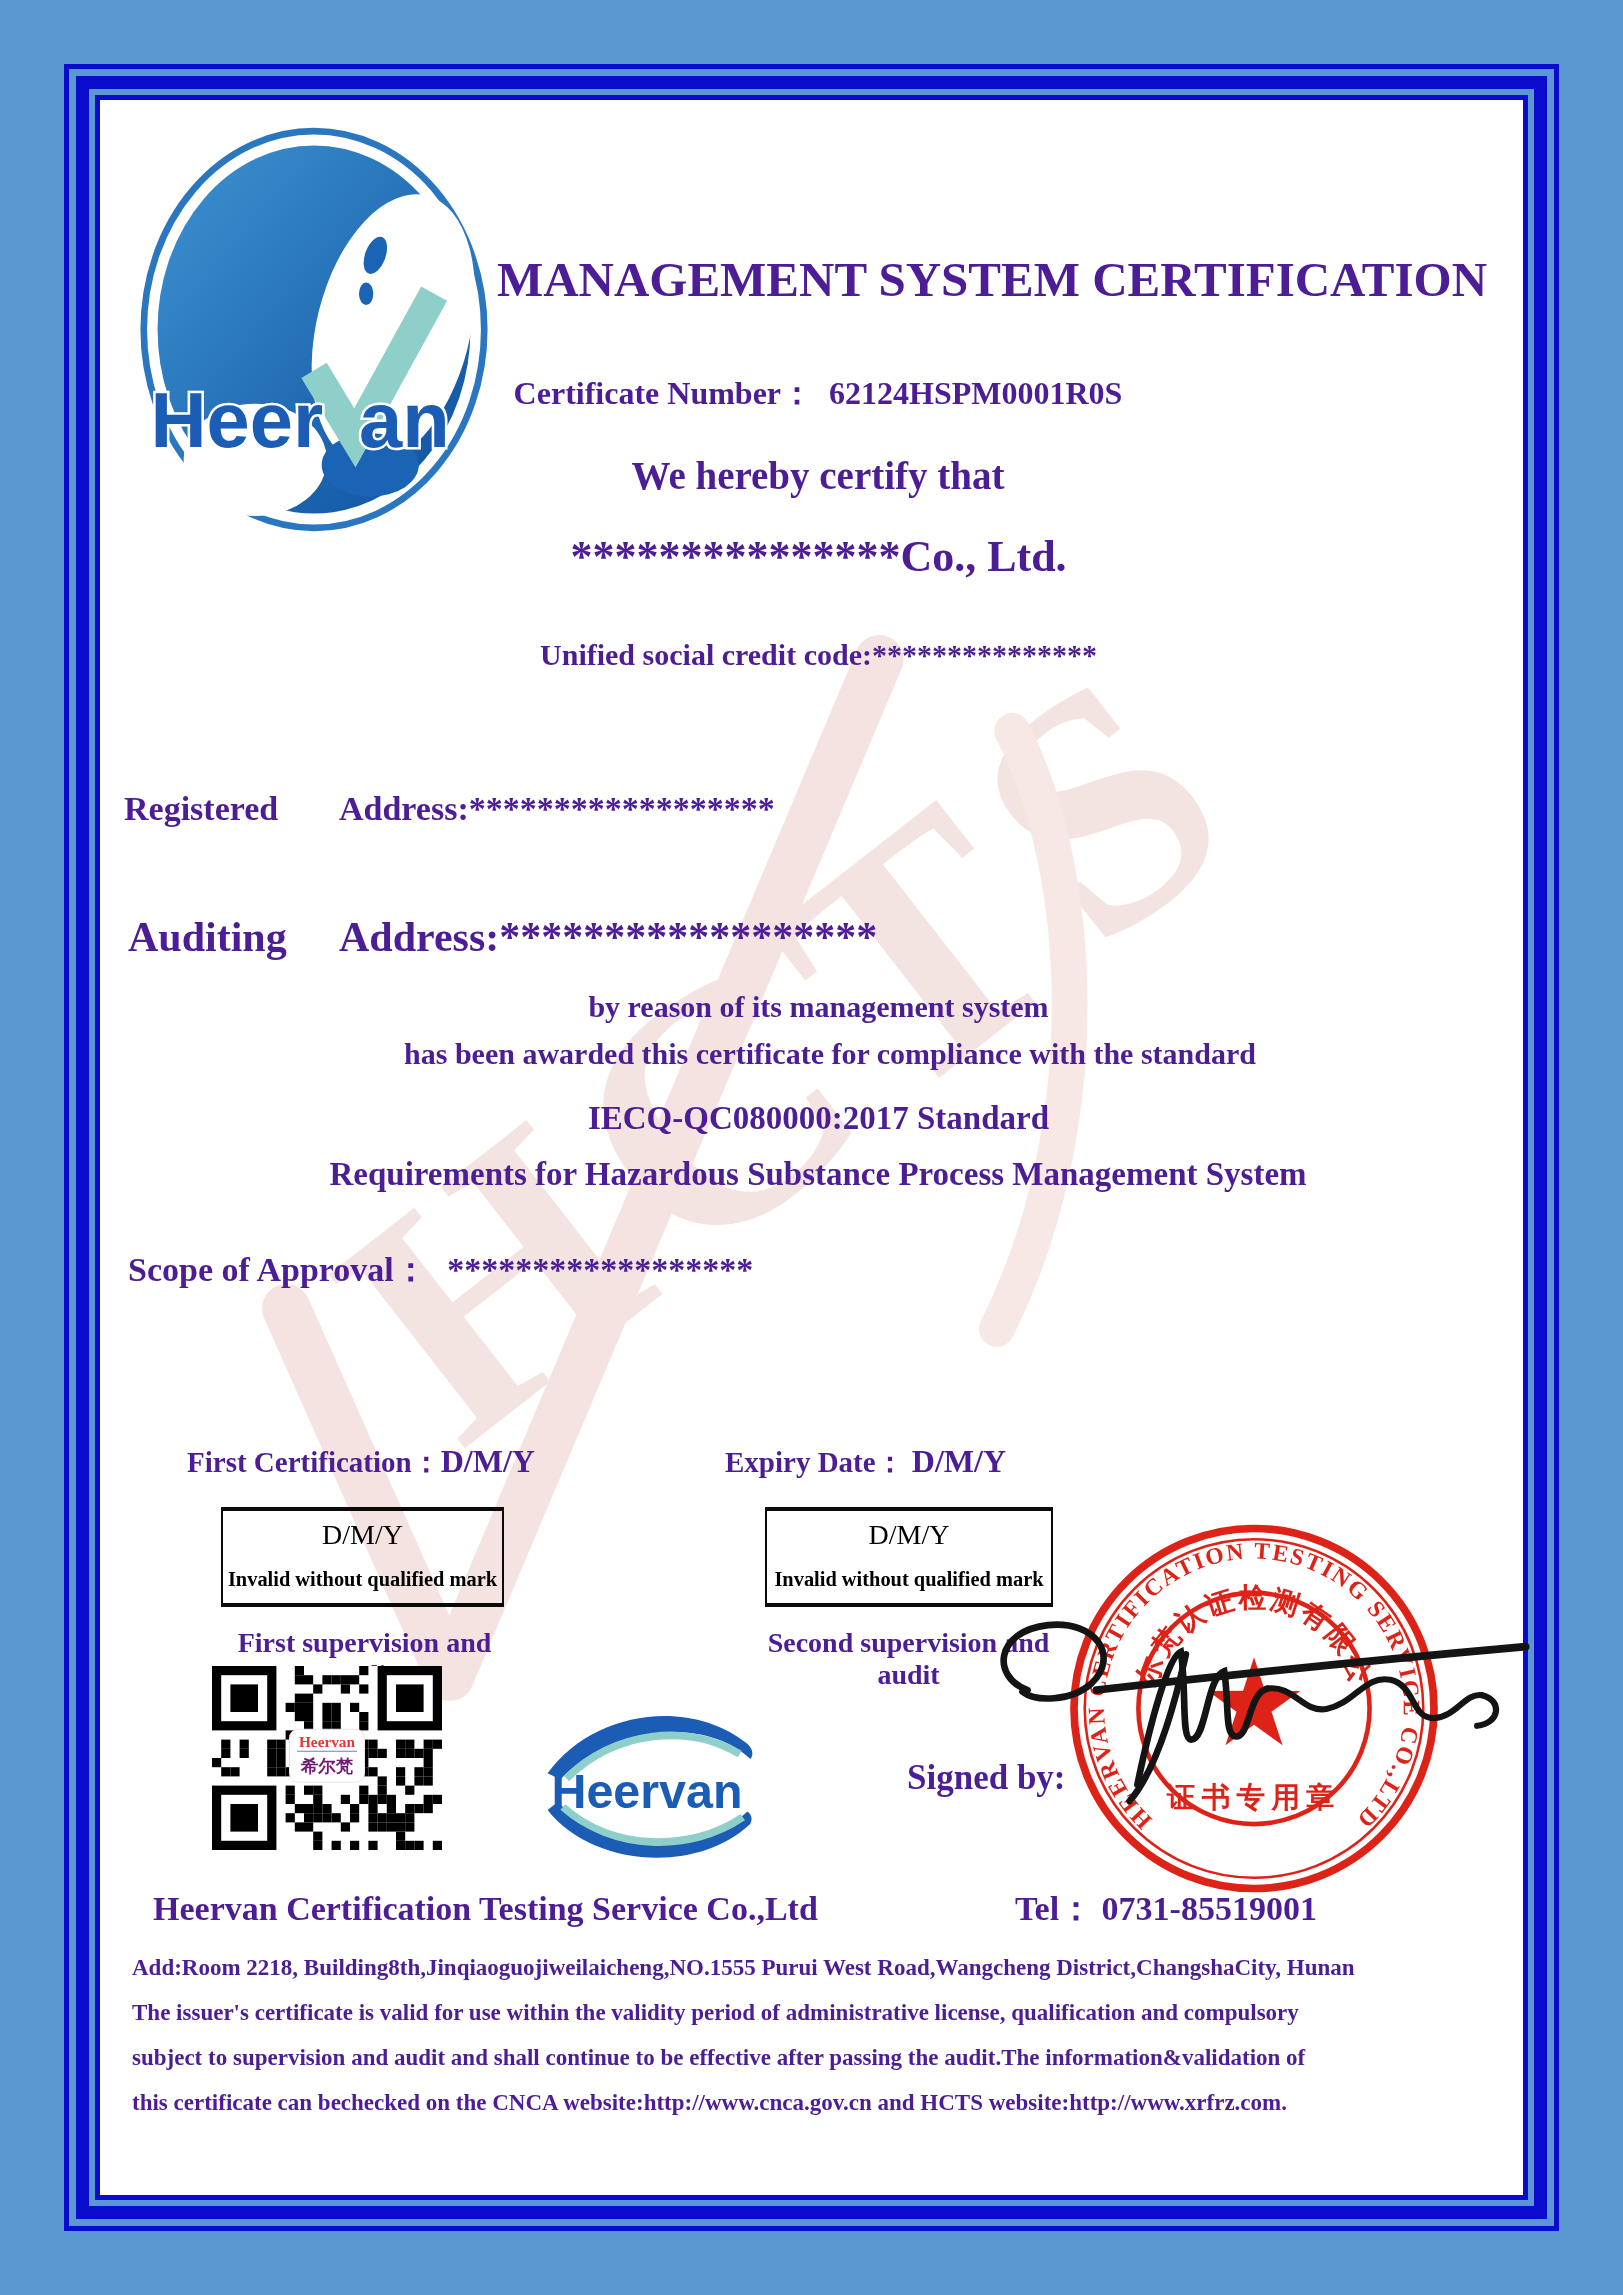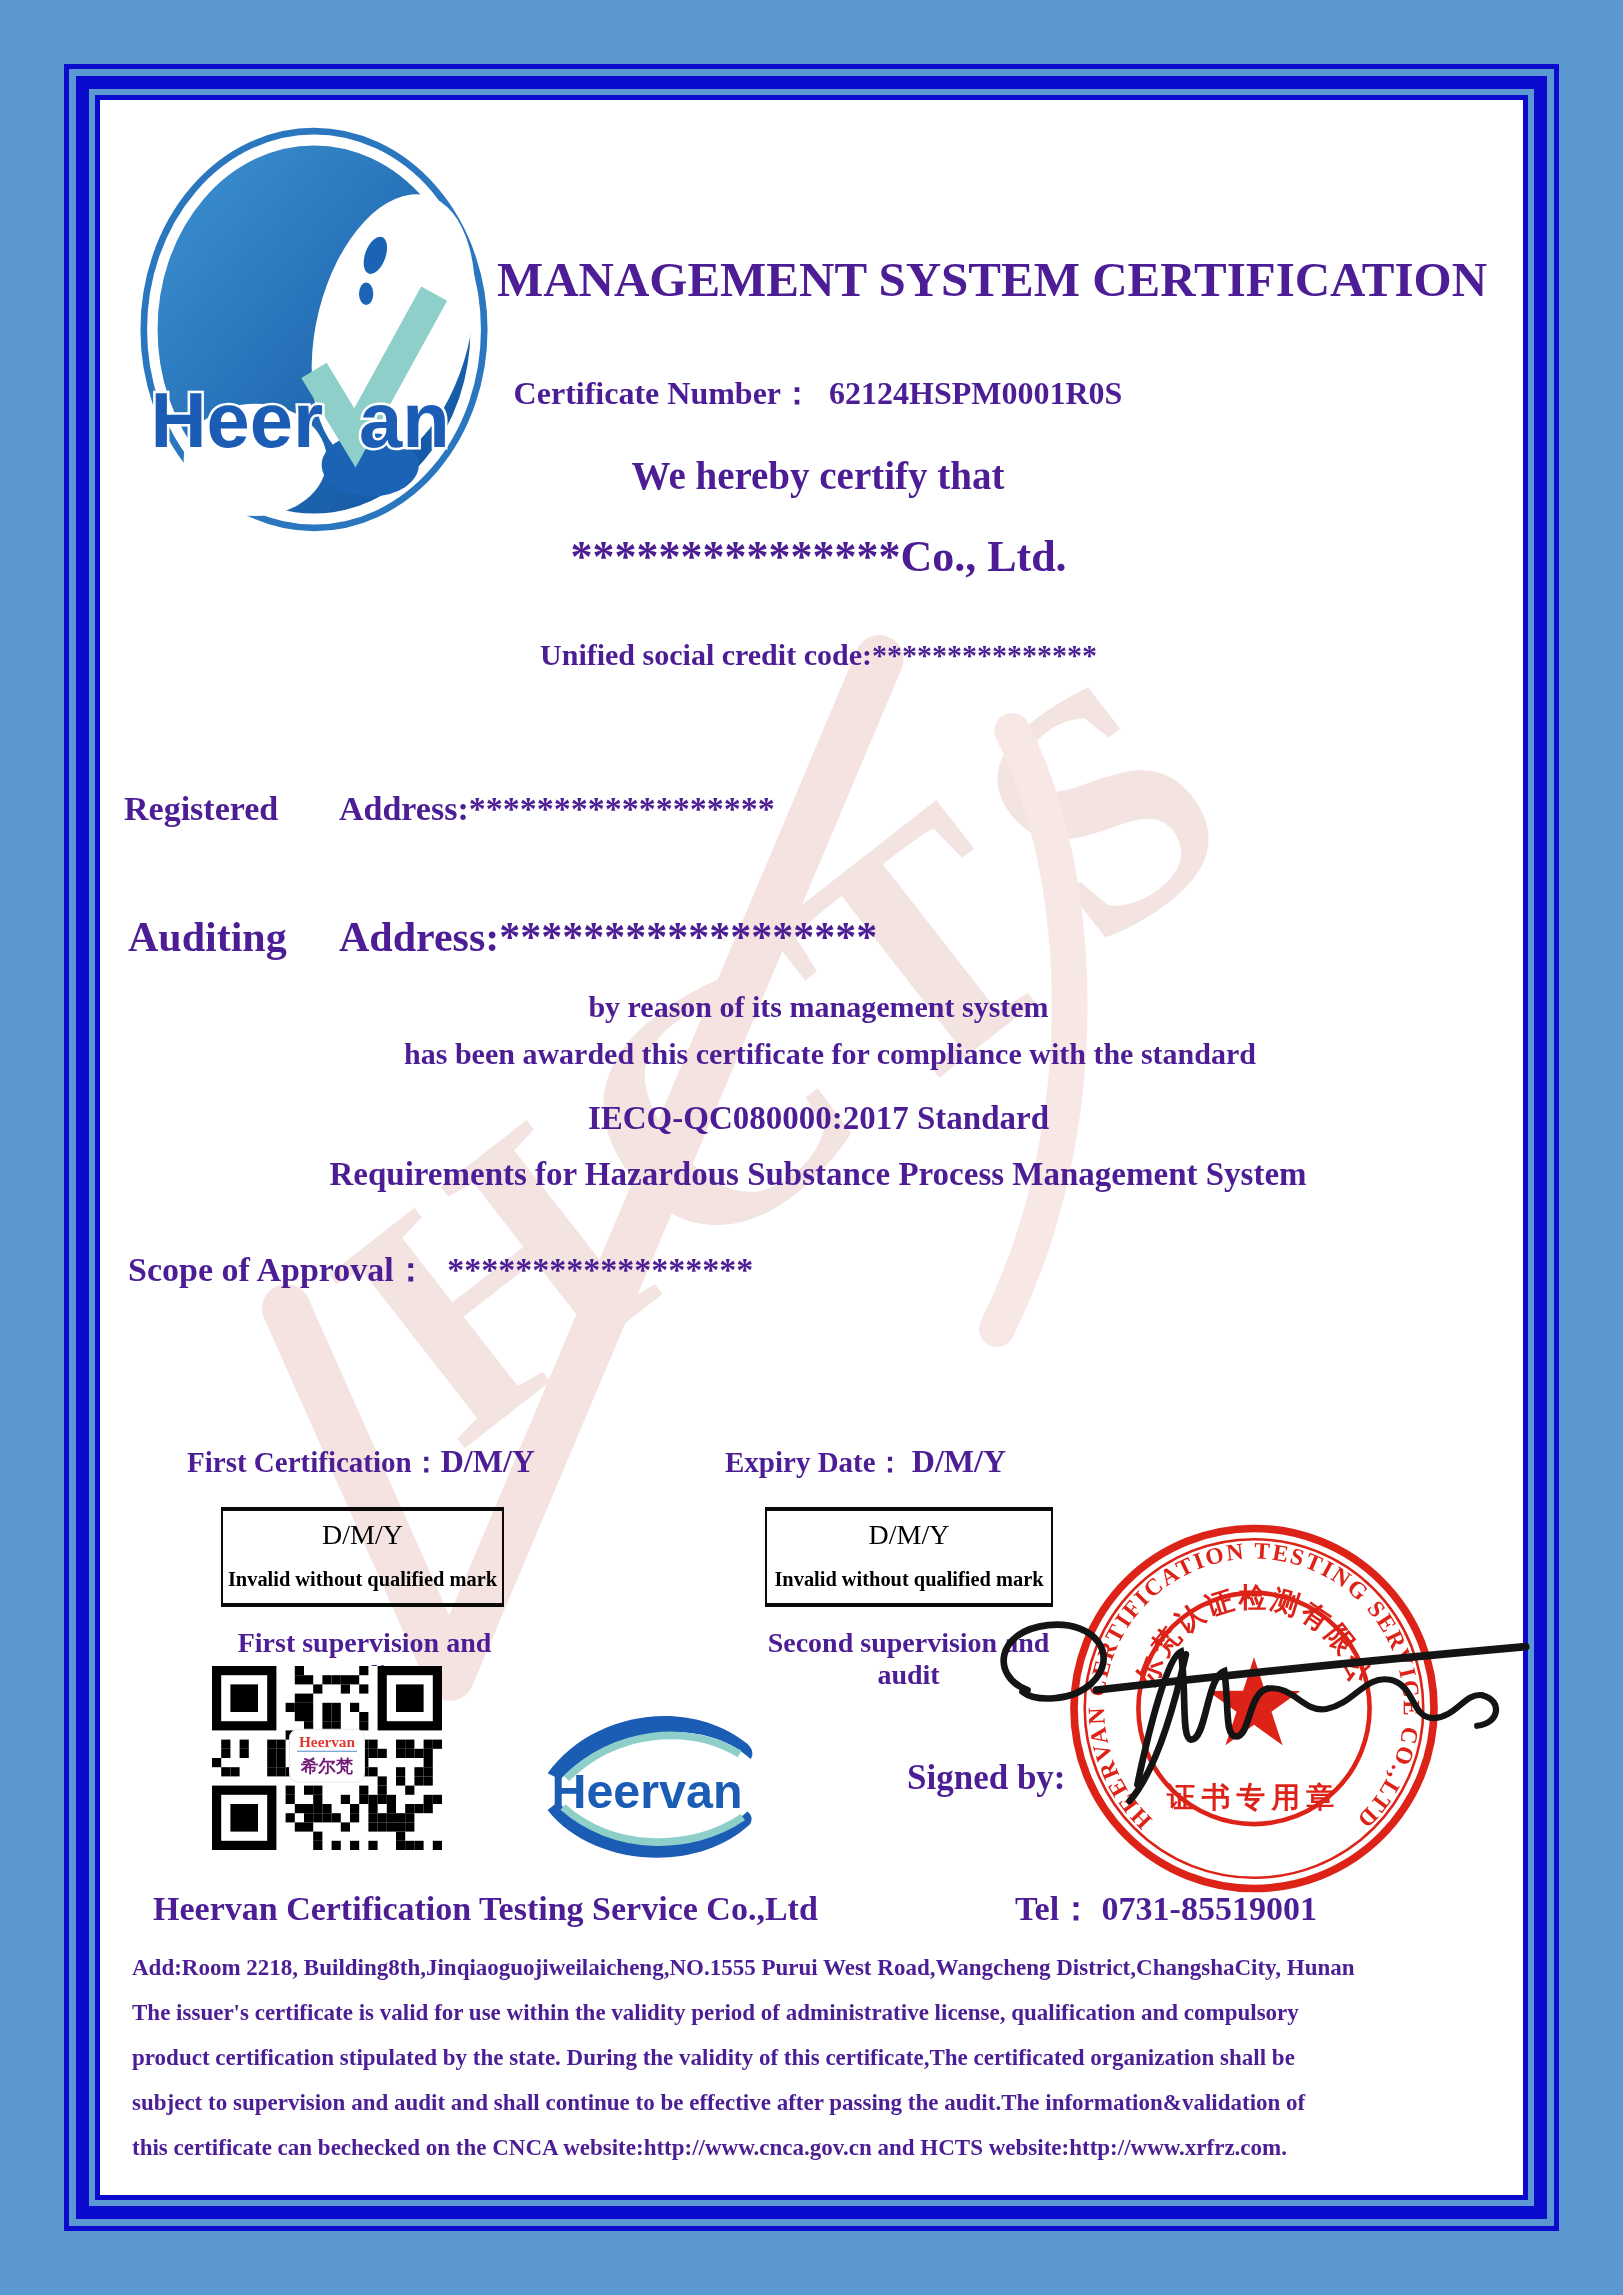--- a/index.html
+++ b/index.html
@@ -303,19 +303,18 @@
   </svg>
 
   <div class="txt b" style="left:153px;top:1889px;font-size:34px;">Heervan Certification Testing Service Co.,Ltd</div>
   <div class="txt b" style="left:1015px;top:1889px;font-size:34px;">
     <span>Tel：</span><span class="pre"> </span><span>0731-85519001</span>
   </div>
 
   <div class="txt b" style="left:132px;top:1945px;width:1370px;font-size:23px;line-height:45px;">
     <div>Add:Room 2218, Building8th,Jinqiaoguojiweilaicheng,NO.1555 Purui West Road,Wangcheng District,ChangshaCity, Hunan</div>
     <div>The issuer's certificate is valid for use within the validity period of administrative license, qualification and compulsory</div>
-    <div>product certification stipulated by the state. During the validity of this certificate,The certificated organization shall be</div>
     <div>subject to supervision and audit and shall continue to be effective after passing the audit.The information&amp;validation of</div>
     <div>this certificate can bechecked on the CNCA website:http://www.cnca.gov.cn and HCTS website:http://www.xrfrz.com.</div>
   </div>
 
 </div>
 
 
 </body></html>

